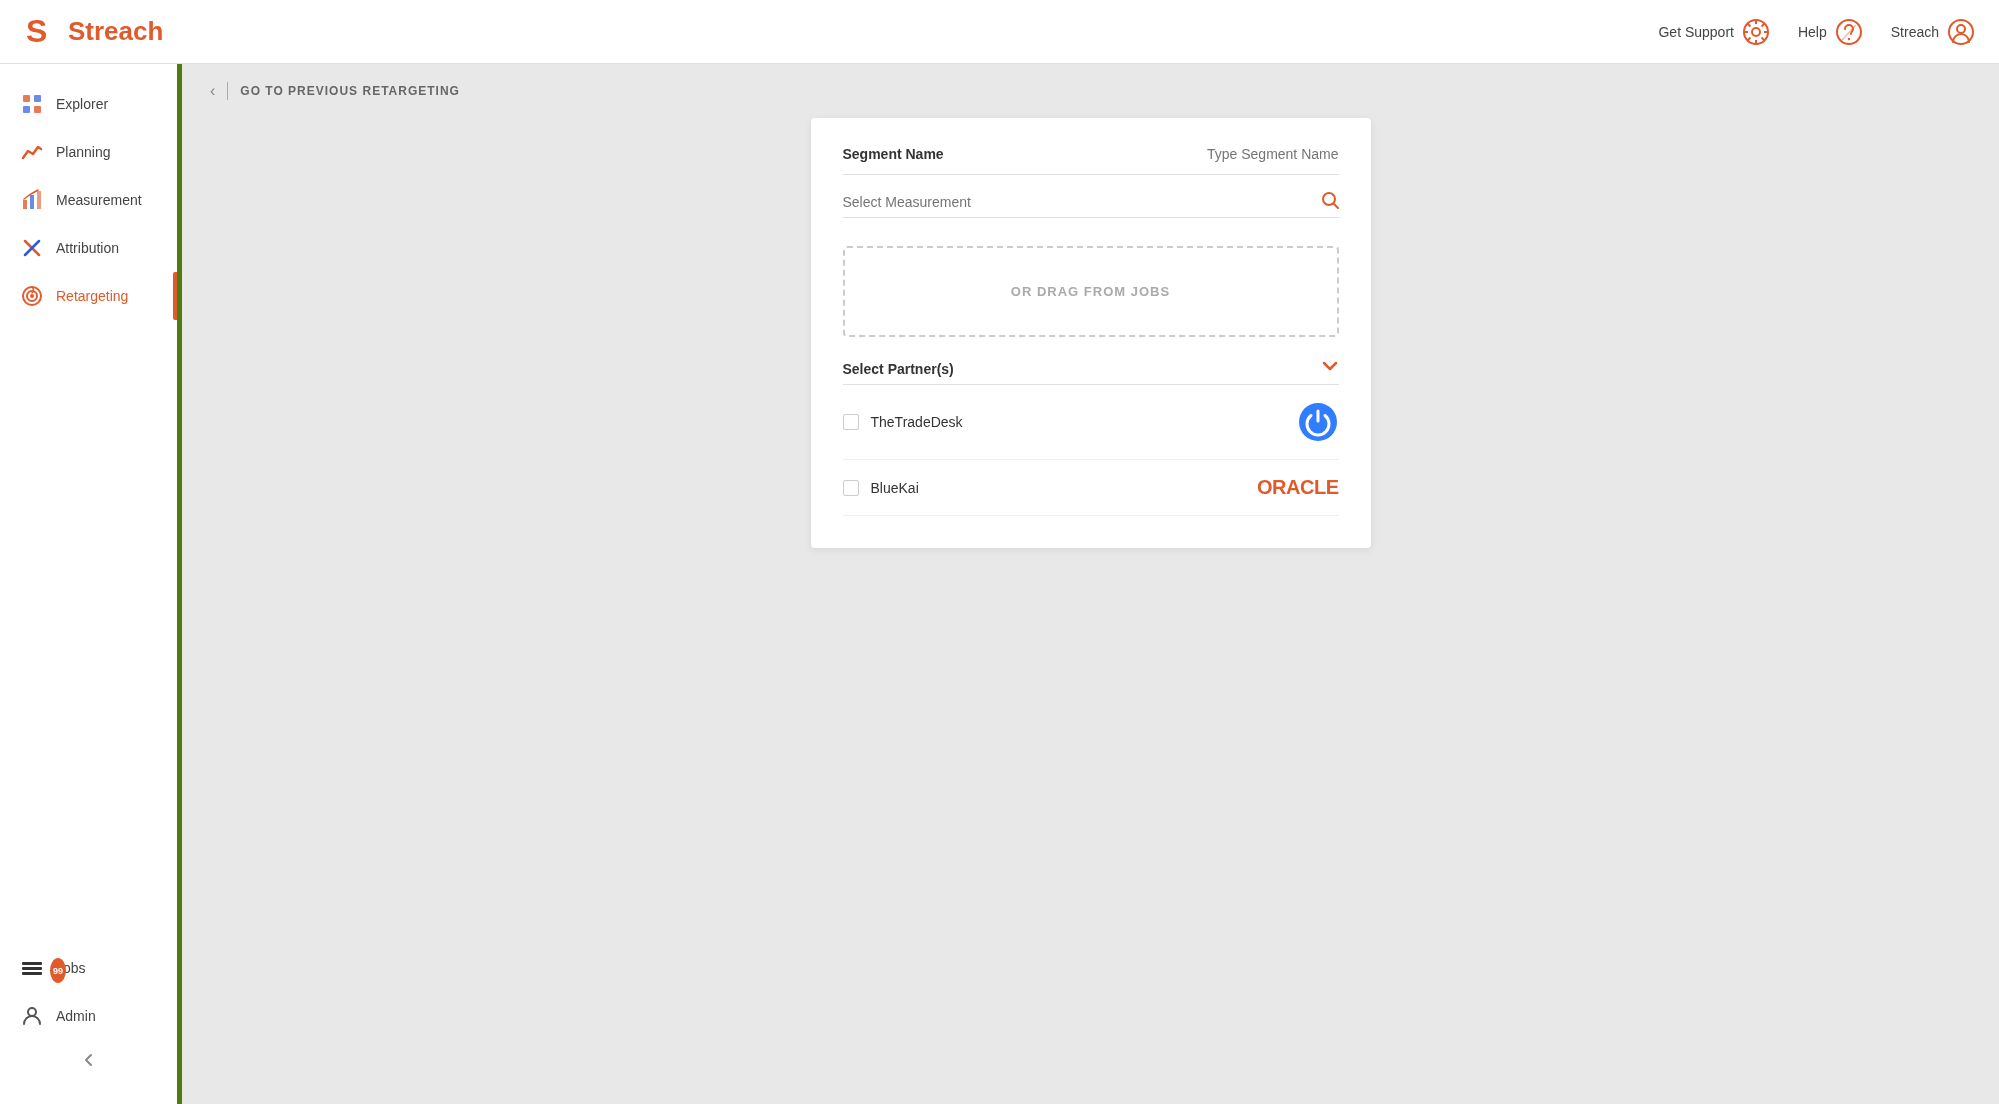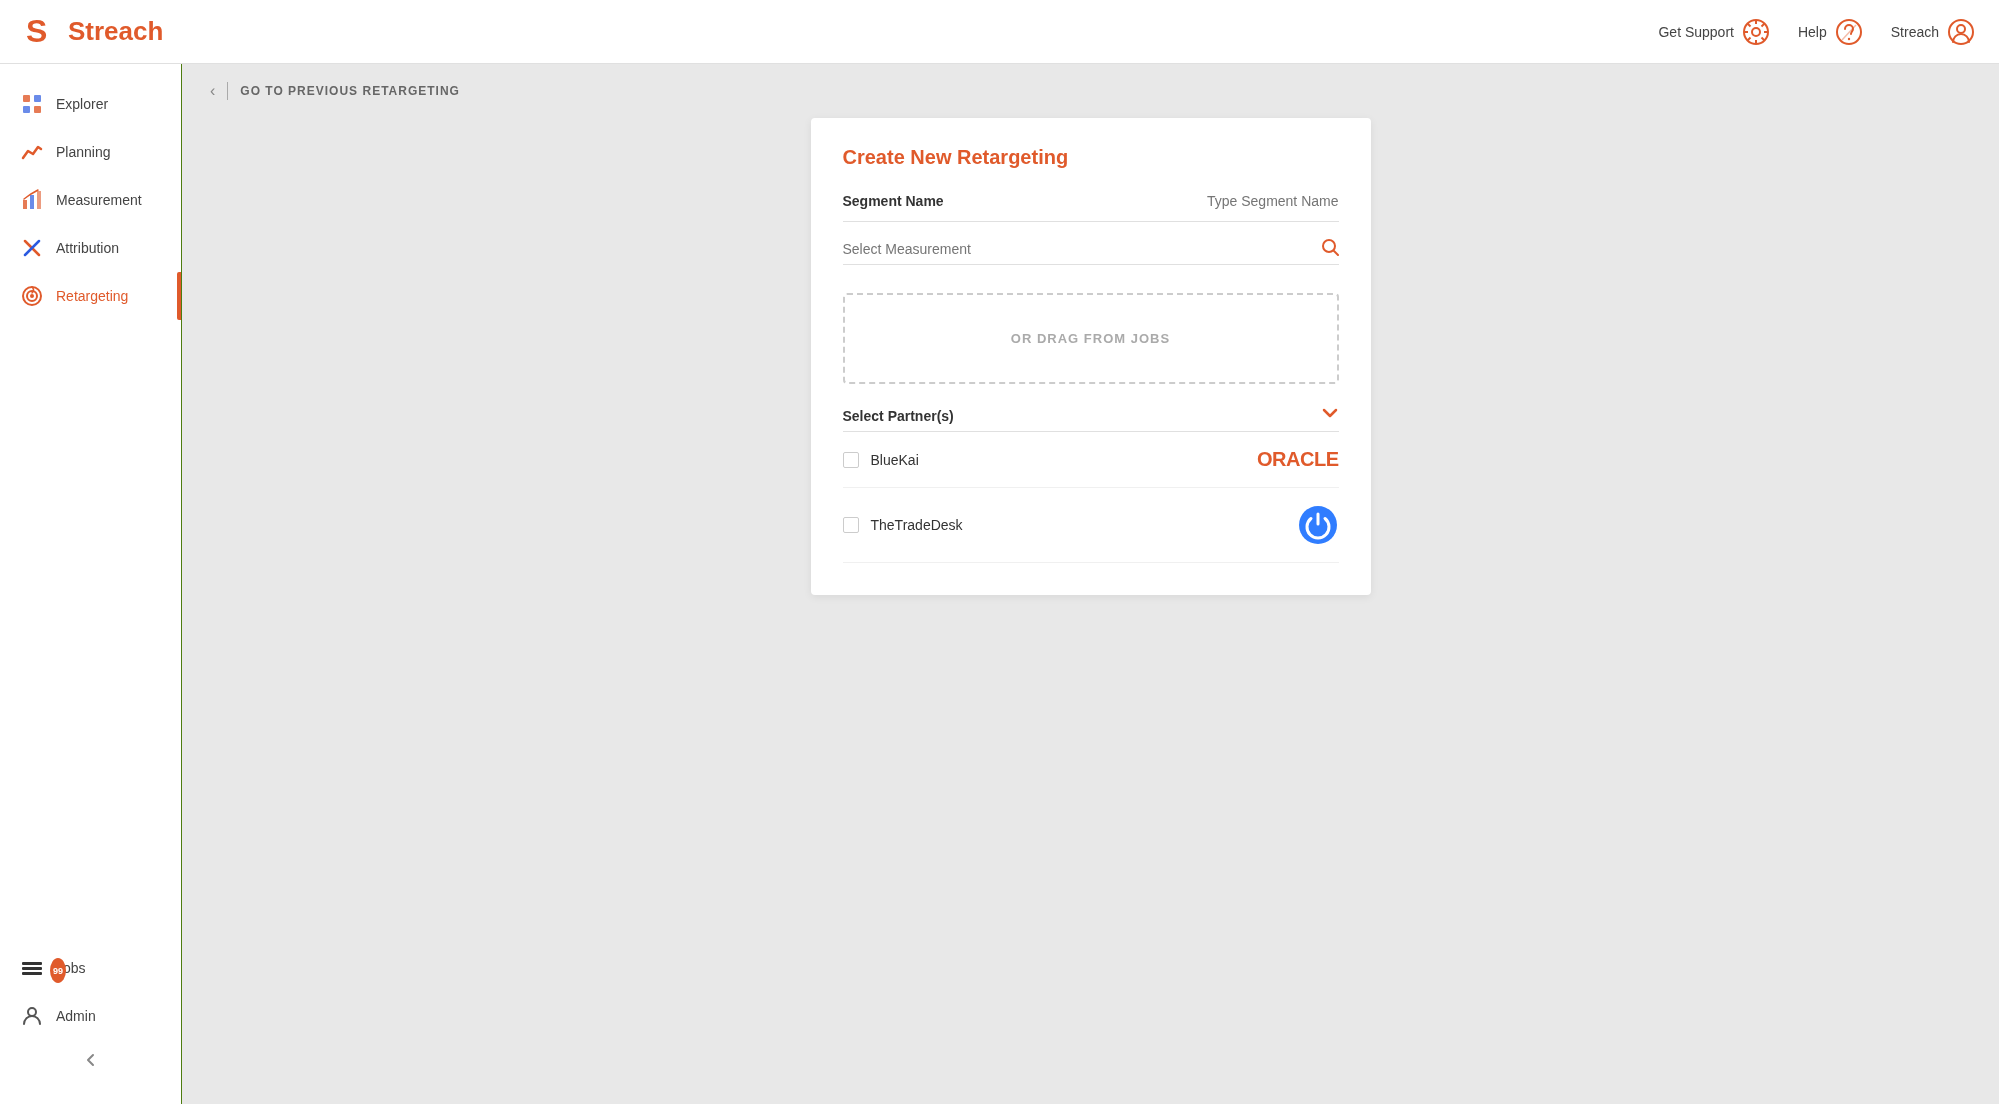--- a/index.html
+++ b/index.html
@@ -54,21 +54,21 @@
     .layout {
       display: flex;
       margin-top: 64px;
       height: calc(1104px - 64px);
     }
 
     
     .sidebar {
       width: 182px;
       background: #fff;
-      border-right: 1px solid #4d7c0f;
+      border-right: 5px solid #4d7c0f;
       display: flex;
       flex-direction: column;
       justify-content: space-between;
       padding: 16px 0;
       flex-shrink: 0;
       position: relative;
     }
     .sidebar-top {}
     .sidebar-item {
       display: flex;
@@ -458,21 +458,20 @@
   <div class="main">
 
     <div class="topbar">
       <span class="topbar-back">‹</span>
       <div class="topbar-divider"></div>
       <span class="topbar-title">GO TO PREVIOUS RETARGETING</span>
     </div>
 
     <div class="card-wrapper">
       <div class="card">
-        <div class="card-title">Create New Retargeting</div>
 
         <div class="form-row">
           <span class="form-label">Segment Name</span>
           <input class="form-input-text" type="text" placeholder="Type Segment Name" style="">
         </div>
 
         <div class="measurement-row">
           <input class="measurement-input" type="text" placeholder="Select Measurement" style="">
           <span class="search-icon-btn">
             <svg width="18" height="18" viewBox="0 0 18 18" fill="none">
@@ -491,39 +490,39 @@
           <span class="partner-dropdown-icon">
             <svg width="18" height="18" viewBox="0 0 18 18" fill="none">
               <polyline points="3,6 9,12 15,6" stroke="#e05a2b" stroke-width="2.5" stroke-linecap="round" stroke-linejoin="round"></polyline>
             </svg>
           </span>
         </div>
 
         <div class="partner-item">
           <div class="partner-left">
             <div class="partner-checkbox"></div>
-            <span class="partner-name">BlueKai</span>
-          </div>
-          <div class="partner-logo">
-            <span class="oracle-text">ORACLE</span>
-          </div>
-        </div>
-
-        <div class="partner-item">
-          <div class="partner-left">
-            <div class="partner-checkbox"></div>
             <span class="partner-name">TheTradeDesk</span>
           </div>
           <div class="partner-logo">
 
             <svg width="42" height="42" viewBox="0 0 42 42" fill="none">
               <circle cx="21" cy="21" r="19" fill="#1a6fff" opacity="0.9"></circle>
               <path d="M21 10 L21 20" stroke="white" stroke-width="3" stroke-linecap="round"></path>
               <path d="M14 14.5 A11 11 0 1 0 28 14.5" stroke="white" stroke-width="3" stroke-linecap="round" fill="none"></path>
             </svg>
           </div>
         </div>
 
+        <div class="partner-item">
+          <div class="partner-left">
+            <div class="partner-checkbox"></div>
+            <span class="partner-name">BlueKai</span>
+          </div>
+          <div class="partner-logo">
+            <span class="oracle-text">ORACLE</span>
+          </div>
+        </div>
+
       </div>
     </div>
 
   </div>
 </div>
 
 </body></html>

